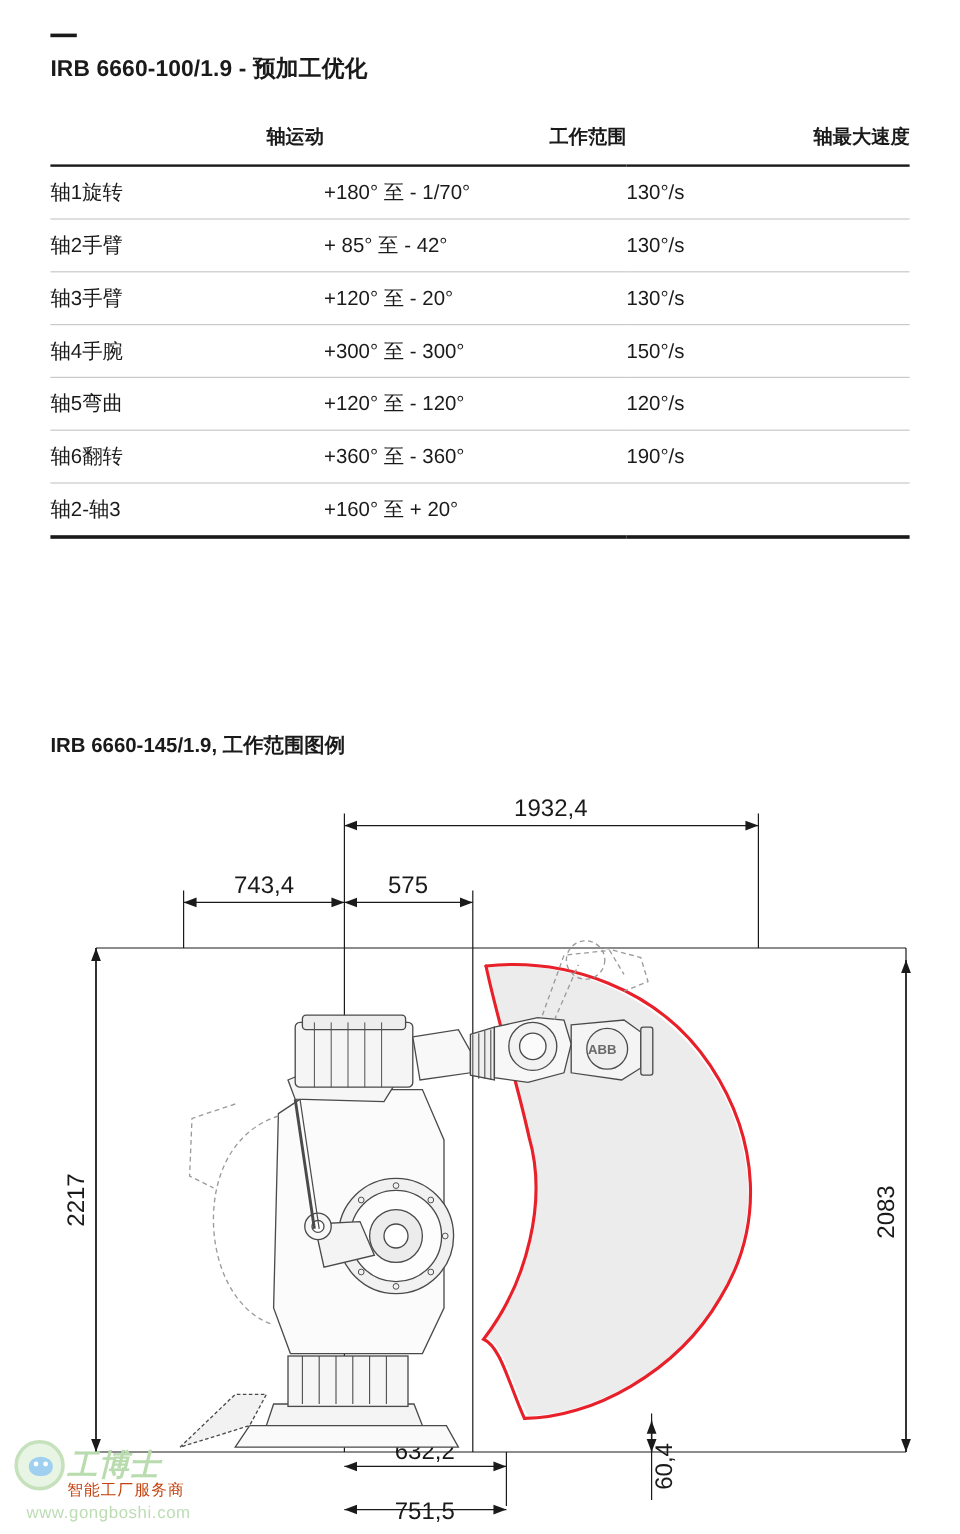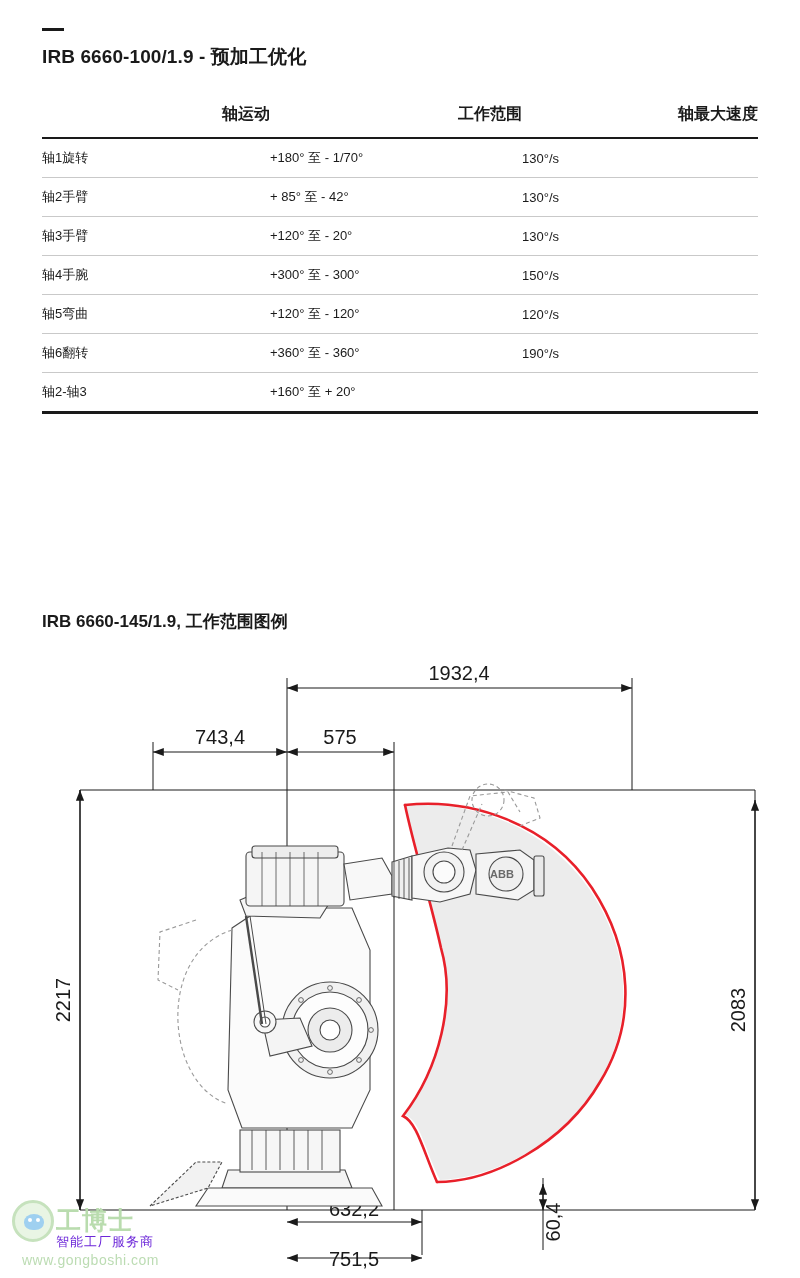--- a/index.html
+++ b/index.html
@@ -40,21 +40,21 @@
   table.spec th {
     text-align: right;
     font-weight: bold;
     font-size: 16px;
     padding: 8px 0 12px 0;
     border-bottom: 2.5px solid #1a1a1a;
   }
   table.spec td {
     padding: 10px 0 10px 0;
     border-bottom: 1px solid #c9c9c9;
-    font-size: 13px;
+    font-size: 17px;
     vertical-align: middle;
   }
   table.spec tr.last td { border-bottom: 3px solid #1a1a1a; }
   table.spec th:nth-child(1), table.spec td:nth-child(1) { width: 228px; }
   table.spec th:nth-child(2), table.spec td:nth-child(2) { width: 252px; }
   table.spec th:nth-child(3), table.spec td:nth-child(3) { width: 236px; }
 
   .note {
     position: absolute;
     left: 42px; top: 447px;
@@ -83,26 +83,27 @@
     left: 8px; top: 1196px;
     width: 230px; height: 76px;
   }
   .wm-text-main {
     position: absolute;
     left: 56px; top: 1204px;
     font-size: 25px;
     font-weight: bold;
     color: #b9dcae;
     letter-spacing: 1px;
+    font-style: italic;
   }
   .wm-text-sub {
     position: absolute;
     left: 56px; top: 1233px;
     font-size: 13px;
-    color: #6d28d9;
+    color: #c2410c;
     letter-spacing: 1px;
   }
   .wm-url {
     position: absolute;
     left: 22px; top: 1252px;
     font-size: 14px;
     color: #bcdcb3;
     letter-spacing: .5px;
   }
   .wm-circle {

